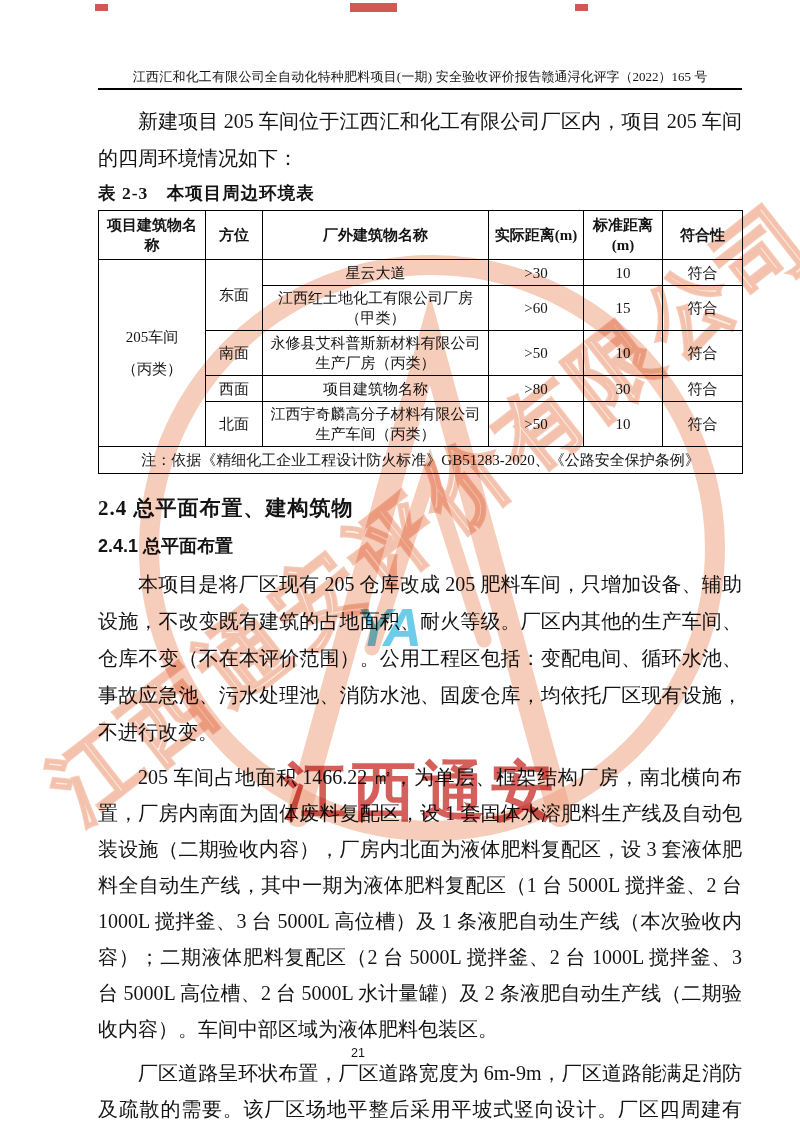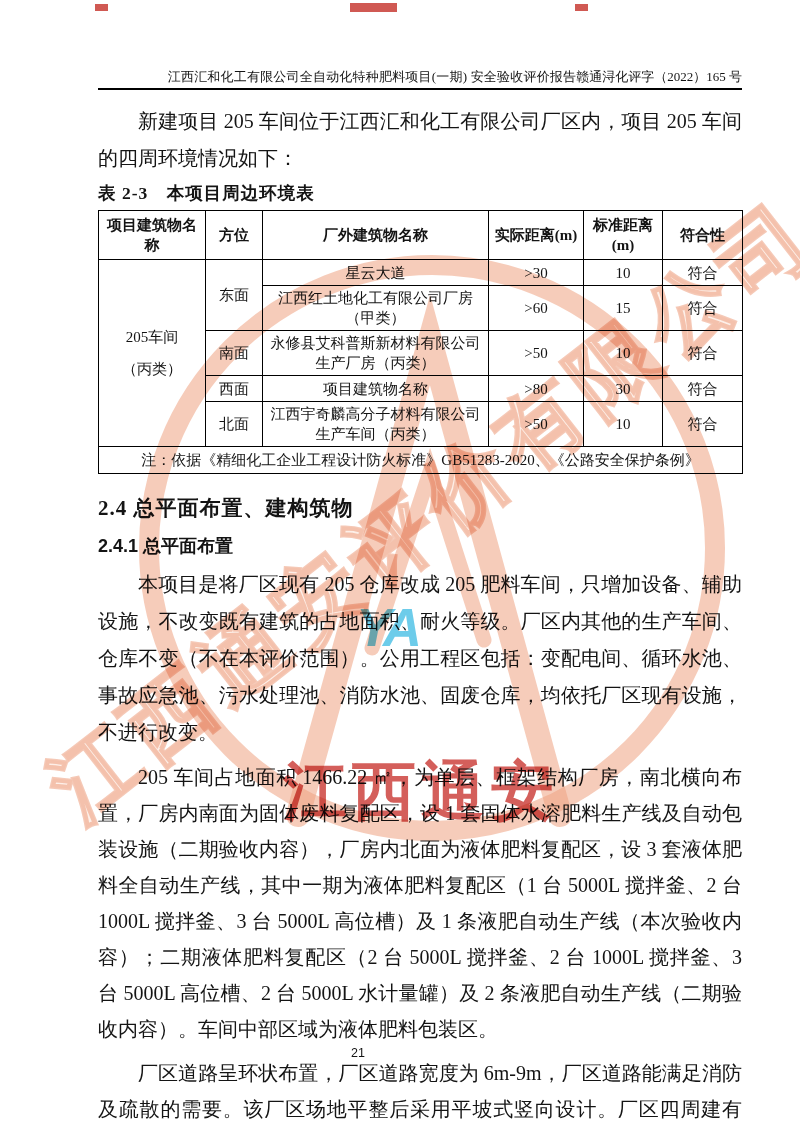--- a/index.html
+++ b/index.html
@@ -4,21 +4,21 @@
 <style>
   html,body{margin:0;padding:0;}
   body{
     width:800px;height:1130px;position:relative;background:#ffffff;
     font-family:"Liberation Serif","DejaVu Serif",serif;color:#141414;
     overflow:hidden;
   }
   .content{position:absolute;left:98px;top:0;width:644px;}
   
   .doc-header{
-    display:flex;justify-content:flex-end;align-items:flex-end;
+    display:flex;justify-content:center;align-items:flex-end;
     margin-top:68px;padding-bottom:3px;border-bottom:2px solid #000;
     font-size:13px;line-height:17px;
   }
   .doc-header .hl{letter-spacing:0.2px;}
   .doc-header .hr{font-weight:normal;white-space:nowrap;}
   
   .para{
     font-size:20px;line-height:37px;text-align:justify;
     text-indent:2em;margin:0;
   }

